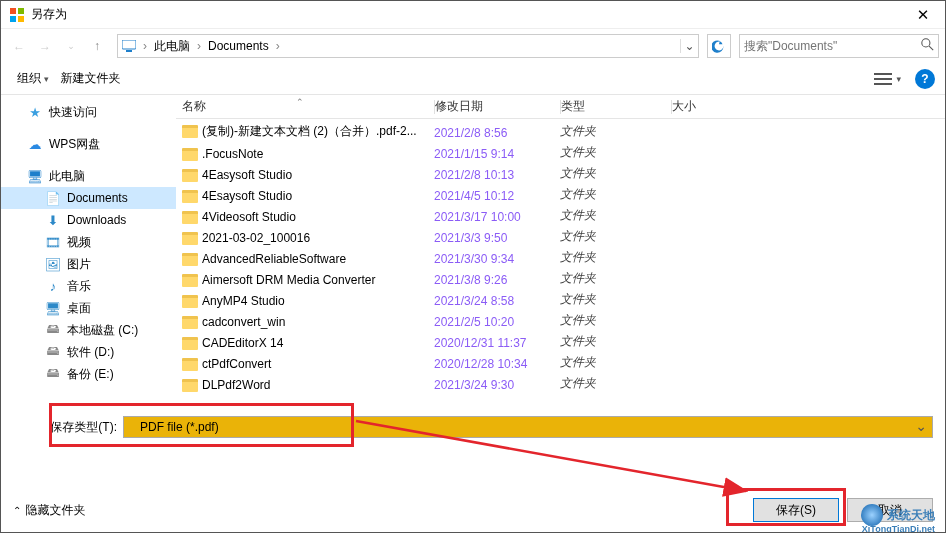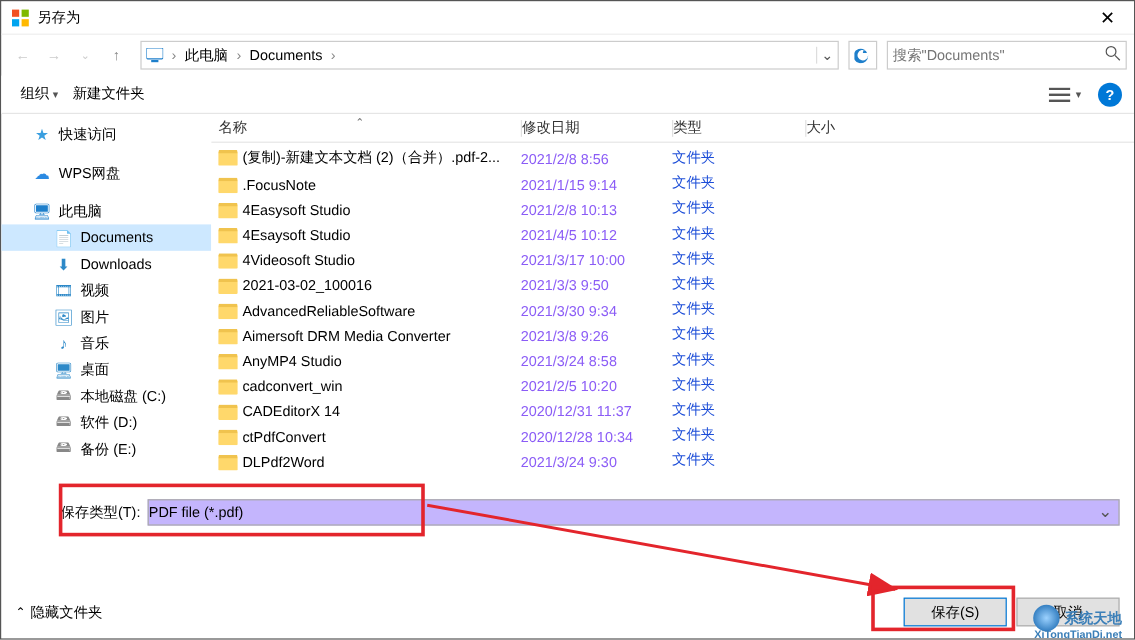--- a/index.html
+++ b/index.html
@@ -48,27 +48,27 @@
 .fl-col-date { width: 125px; }
 .fl-col-type { width: 110px; }
 .fl-col-size { width: 100px; }
 .fl-divider { width: 1px; height: 14px; background: #e0e0e0; }
 .fl-rows { flex: 1; overflow-y: auto; }
 .fl-rows::-webkit-scrollbar { width: 16px; }
 .fl-rows::-webkit-scrollbar-thumb { background: #cdcdcd; }
 .fl-row { height: 21px; display: flex; align-items: flex-end; cursor: pointer; }
 .fl-name { width: 258px; padding-left: 6px; display: flex; align-items: center; gap: 4px; overflow: hidden; white-space: nowrap; text-overflow: ellipsis; }
 .fl-date { width: 126px; color: #8b5cf6; }
-.fl-type { width: 111px; color: #1d4ed8; }
+.fl-type { width: 111px; color: #404040; font-style: italic; }
 .folder-icon { width: 16px; height: 13px; background: #ffd86b; border-radius: 1px; border-top: 3px solid #f0c34e; flex-shrink: 0; }
 
 .bottom { padding: 6px 12px 0 12px; }
 .form-row { display: flex; align-items: center; margin-bottom: 8px; }
 .form-label { width: 110px; text-align: right; padding-right: 6px; font-size: 12px; }
-.form-row input, .form-row select { flex: 1; height: 22px; border: 1px solid #aaa; padding: 0 0; background: #c4b5fd; }
+.form-row input, .form-row select { flex: 1; height: 22px; border: 1px solid #aaa; padding: 0 16px; background: #eab308; }
 .select-wrap { flex: 1; position: relative; }
 .select-wrap::after { content: "⌄"; position: absolute; right: 6px; top: 2px; color: #555; pointer-events: none; font-size: 14px; }
 
 .footer { position: absolute; bottom: 0; left: 0; right: 0; height: 44px; display: flex; align-items: center; padding: 0 12px; }
 .hide-link { cursor: pointer; display: flex; align-items: center; gap: 4px; }
 .hide-link .chev { font-size: 10px; }
 .footer-fill { flex: 1; }
 .btn { width: 86px; height: 24px; border: 1px solid #adadad; background: #e1e1e1; cursor: pointer; margin-left: 8px; }
 .btn.primary { border: 1px solid #0078d7; }
 

